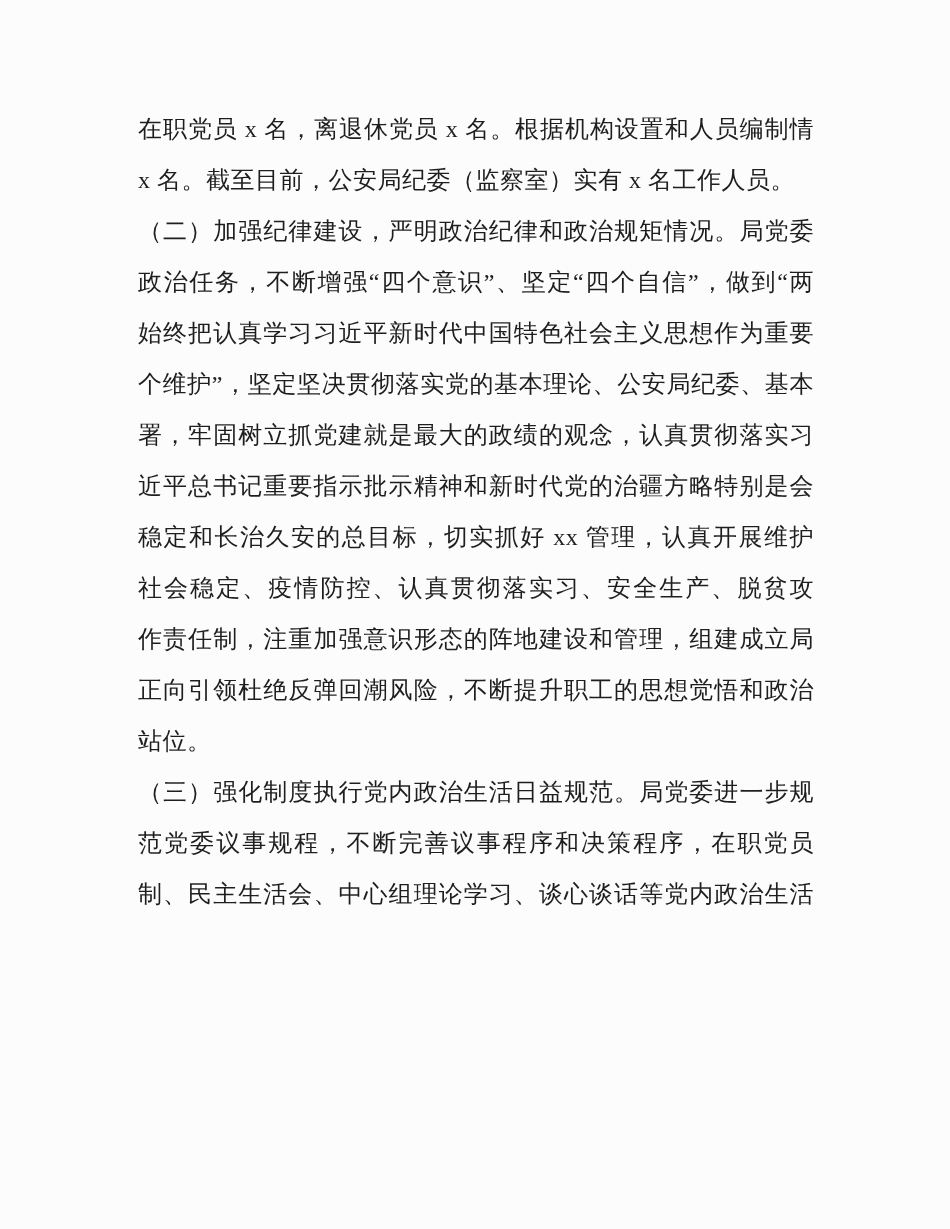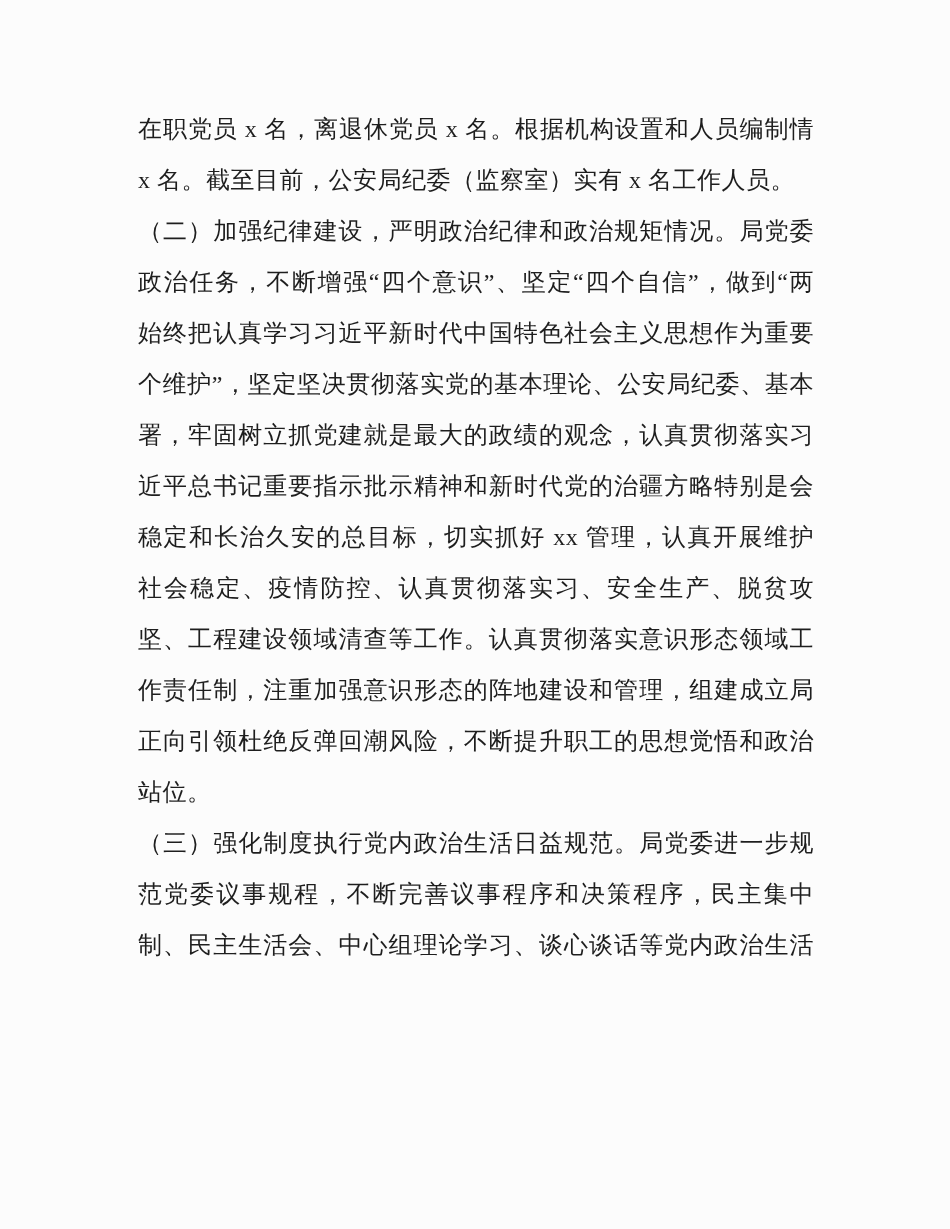--- a/index.html
+++ b/index.html
@@ -49,21 +49,20 @@
       <div class="text-line justified">在职党员 x 名，离退休党员 x 名。根据机构设置和人员编制情</div>
       <div class="text-line plain">x 名。截至目前，公安局纪委（监察室）实有 x 名工作人员。</div>
       <div class="text-line justified">（二）加强纪律建设，严明政治纪律和政治规矩情况。局党委</div>
       <div class="text-line justified">政治任务，不断增强“四个意识”、坚定“四个自信”，做到“两</div>
       <div class="text-line justified">始终把认真学习习近平新时代中国特色社会主义思想作为重要</div>
       <div class="text-line justified">个维护”，坚定坚决贯彻落实党的基本理论、公安局纪委、基本</div>
       <div class="text-line justified">署，牢固树立抓党建就是最大的政绩的观念，认真贯彻落实习</div>
       <div class="text-line justified">近平总书记重要指示批示精神和新时代党的治疆方略特别是会</div>
       <div class="text-line justified">稳定和长治久安的总目标，切实抓好 xx 管理，认真开展维护</div>
       <div class="text-line justified">社会稳定、疫情防控、认真贯彻落实习、安全生产、脱贫攻</div>
-      <div class="text-line justified">坚、工程建设领域清查等工作。认真贯彻落实意识形态领域工</div>
       <div class="text-line justified">作责任制，注重加强意识形态的阵地建设和管理，组建成立局</div>
       <div class="text-line justified">正向引领杜绝反弹回潮风险，不断提升职工的思想觉悟和政治</div>
       <div class="text-line plain">站位。</div>
       <div class="text-line justified">（三）强化制度执行党内政治生活日益规范。局党委进一步规</div>
-      <div class="text-line justified">范党委议事规程，不断完善议事程序和决策程序，民主集中</div>
+      <div class="text-line justified">范党委议事规程，不断完善议事程序和决策程序，在职党员</div>
       <div class="text-line justified">制、民主生活会、中心组理论学习、谈心谈话等党内政治生活</div>
     </div>
 </div>
 
 </body></html>

